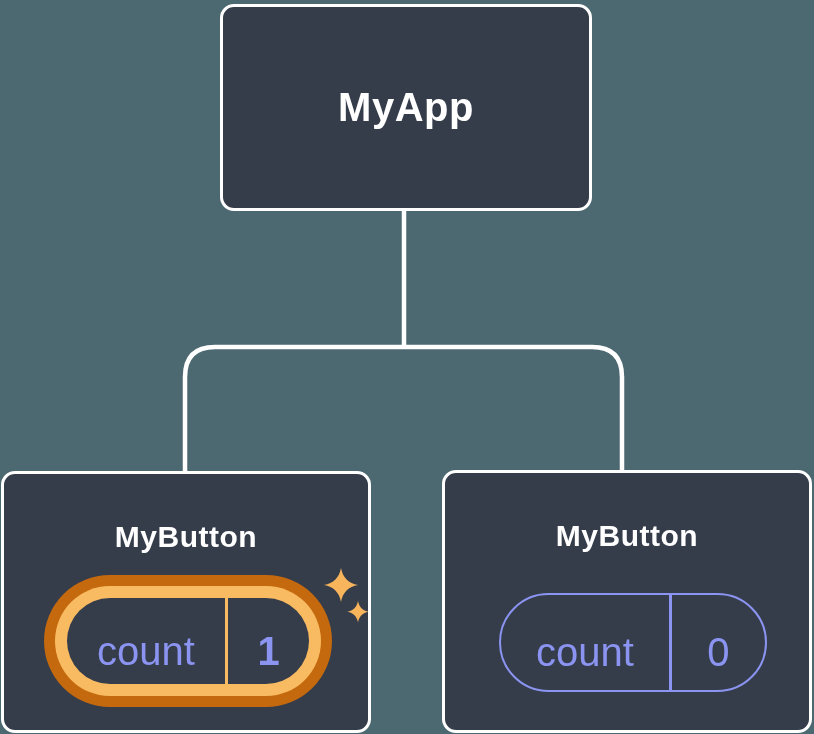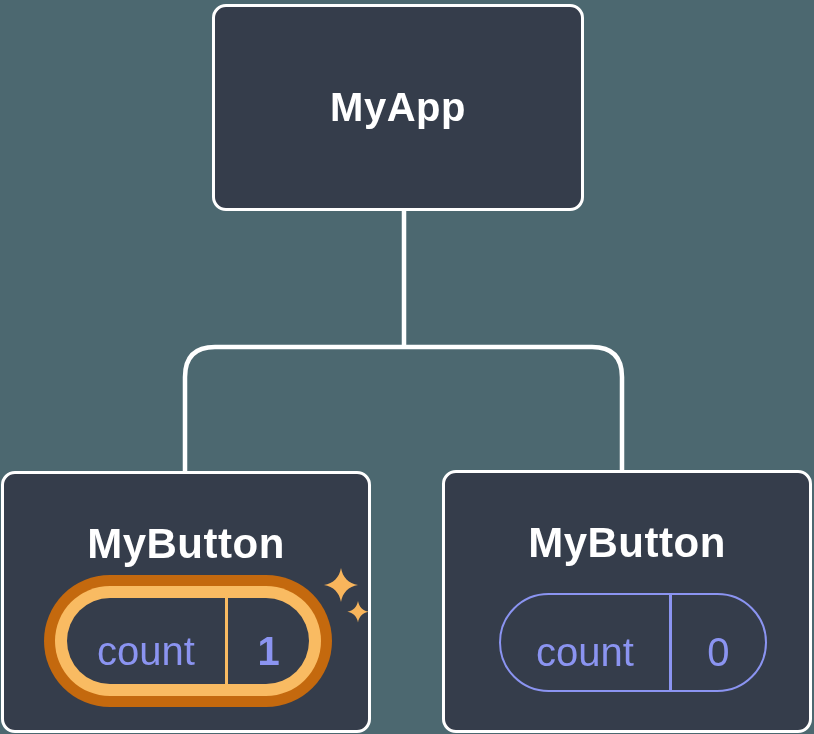--- a/index.html
+++ b/index.html
@@ -22,21 +22,21 @@
     height: 734px;
   }
   .node {
     position: absolute;
     box-sizing: border-box;
     background: var(--color-node-fill, #353D4B);
     border: 3px solid var(--color-node-border, #FFFFFF);
     border-radius: 14px;
   }
   .node-root {
-    left: 212px;
+    left: 220px;
     top: 4px;
     width: 372px;
     height: 207px;
     display: flex;
     align-items: center;
     justify-content: center;
   }
   .node-child-left {
     left: 1px;
     top: 471px;
@@ -54,21 +54,21 @@
     font-size: 40px;
     font-weight: 600;
     letter-spacing: 0.5px;
   }
   .child-title {
     position: absolute;
     left: 0;
     width: 100%;
     text-align: center;
     top: 46px;
-    font-size: 42px;
+    font-size: 30px;
   }
   
   .pill-hot {
     position: absolute;
     left: 40px;
     top: 101px;
     width: 288px;
     height: 132px;
     box-sizing: border-box;
     background: var(--color-highlight-orange-dark, #C4690E);

